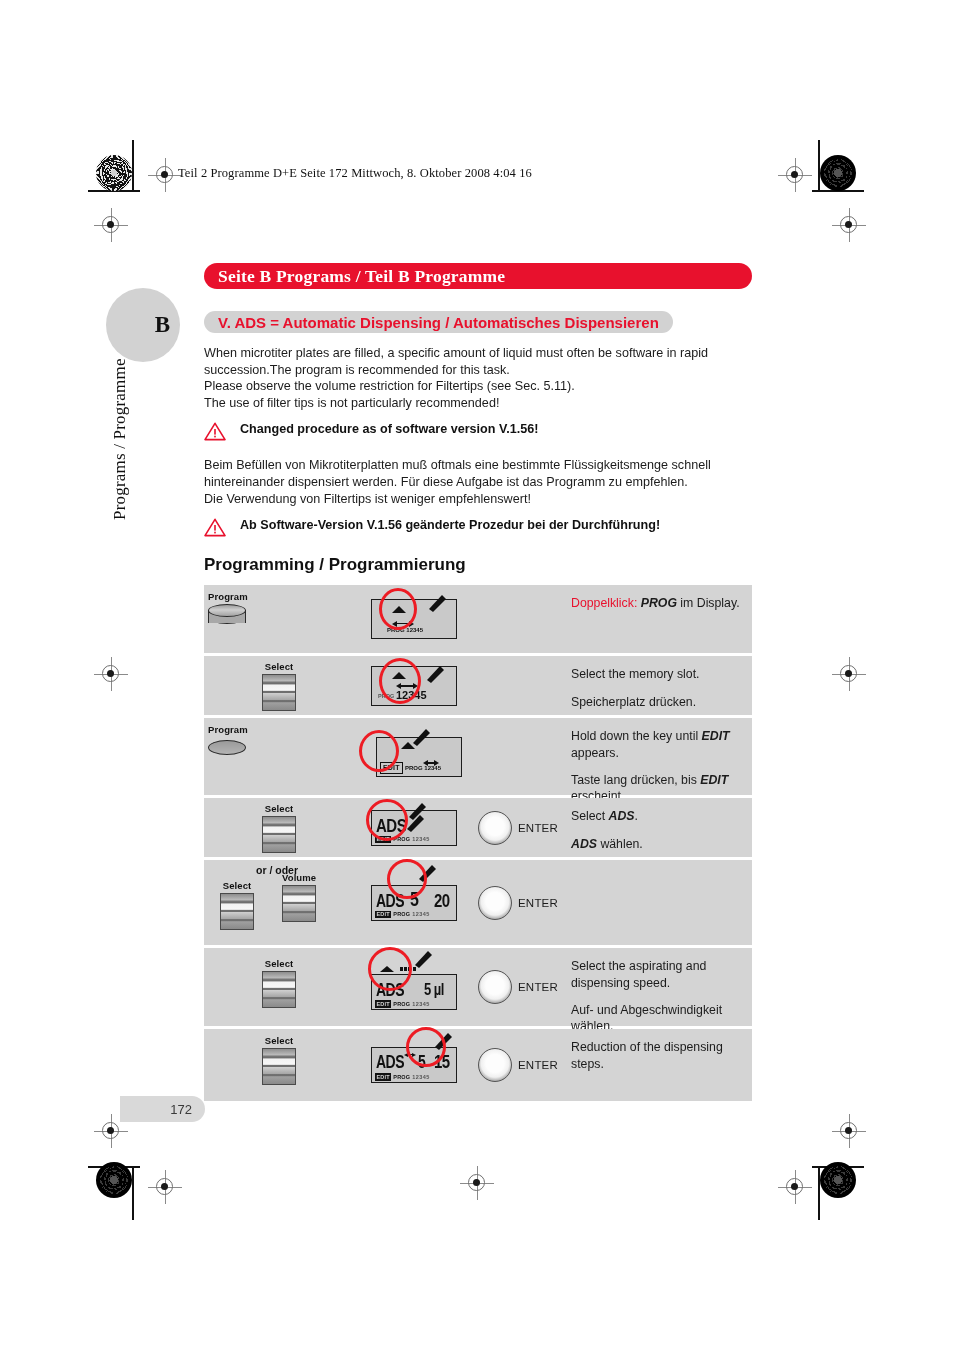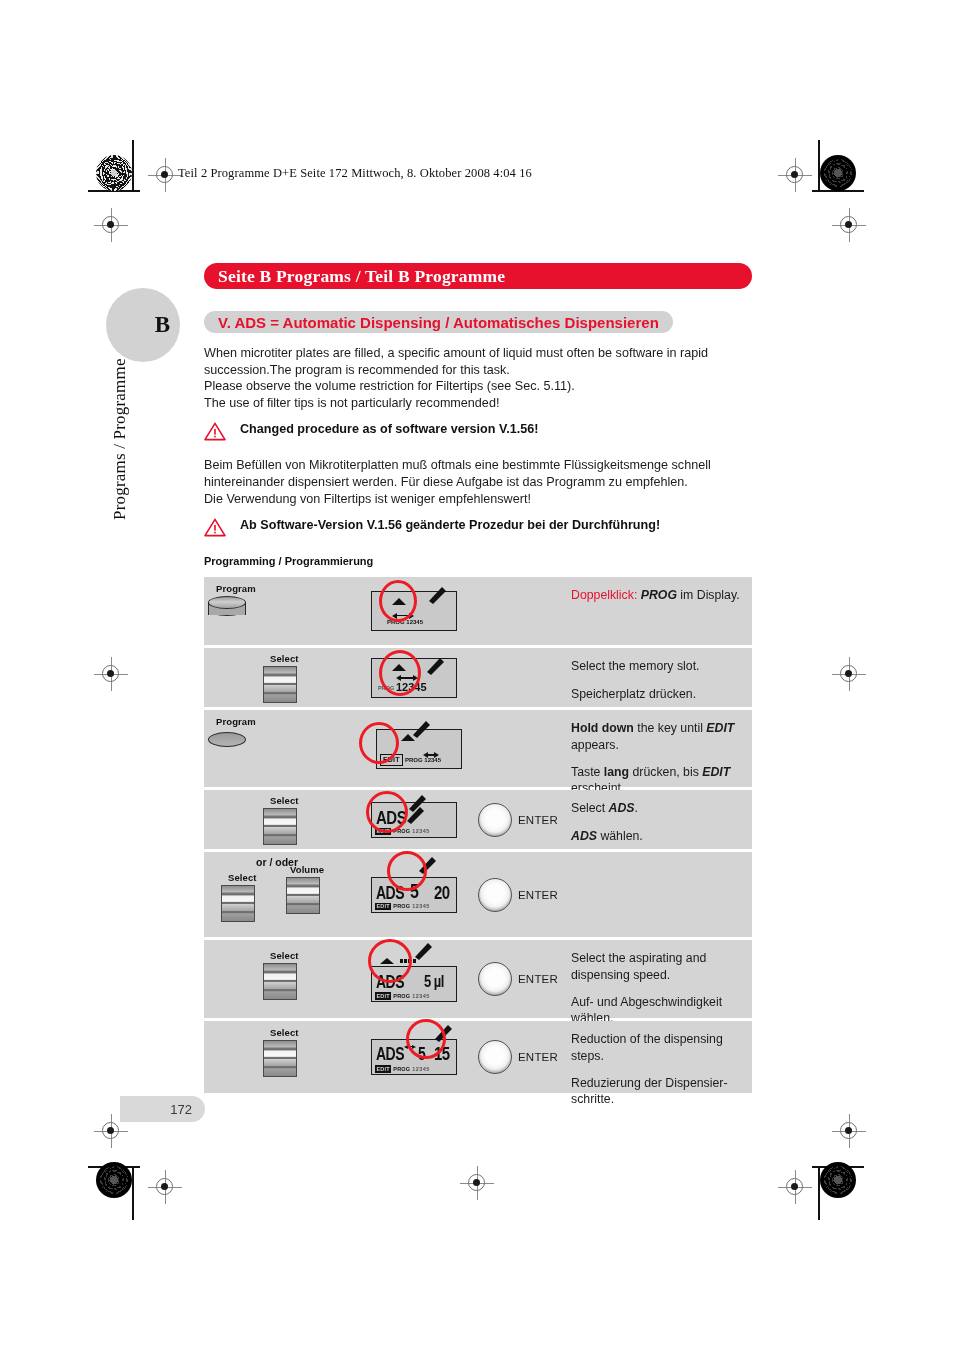--- a/index.html
+++ b/index.html
@@ -189,21 +189,21 @@
   }
   .warn-tri svg { display: block; }
   .warn-text {
     font-size: 12.6px;
     font-weight: 700;
     color: #111;
   }
 
   .prog-head {
     margin-top: 18px;
-    font-size: 11px;
+    font-size: 17px;
     font-weight: 700;
     color: #111;
   }
 
   
   .steps { margin-top: 10px; }
   .step-row {
     background: #d4d4d4;
     display: flex;
     align-items: stretch;
@@ -240,36 +240,35 @@
     box-sizing: border-box;
     font-size: 12.3px;
     line-height: 16.4px;
     color: #1c1c1c;
   }
   .col-text p { margin: 0; }
   .col-text p + p { margin-top: 11px; }
 
   .red { color: #e8112d; }
   .bi { font-weight: 700; font-style: italic; }
-  .b { font-weight: 700; }
+  .b { font-weight: 400; }
 
   
   .keywrap {
     display: flex;
     flex-direction: column;
     align-items: center;
     position: absolute;
   }
   .keylabel {
     font-size: 9.5px;
     font-weight: 700;
     color: #111;
     margin-bottom: 2px;
     letter-spacing: .1px;
-    margin-left: 8px;
   }
   .rocker {
     width: 34px;
     height: 37px;
     background: linear-gradient(to bottom,
       #8d8d8d 0%, #b9b9b9 16%, #6f6f6f 22%, #6f6f6f 26%,
       #f2f2f2 28%, #f7f7f7 44%, #6f6f6f 46%, #6f6f6f 50%,
       #cfcfcf 52%, #a8a8a8 70%, #6f6f6f 73%, #6f6f6f 77%,
       #a0a0a0 79%, #8a8a8a 100%);
     border: 1px solid #4a4a4a;
@@ -869,18 +868,17 @@
           </svg>
         </div>
         <div class="hl-circle" style="left:52px; top:-2px; width:40px; height:40px; background:transparent;"></div>
       </div>
       <div class="col-enter">
         <div class="enter-knob"></div>
         <div class="enter-label">ENTER</div>
       </div>
       <div class="col-text">
         <p>Reduction of the dispensing steps.</p>
-        <p>Reduzierung der Dispensier- schritte.</p>
       </div>
     </div>
 
   </div>
 </div>
 
 </body></html>

